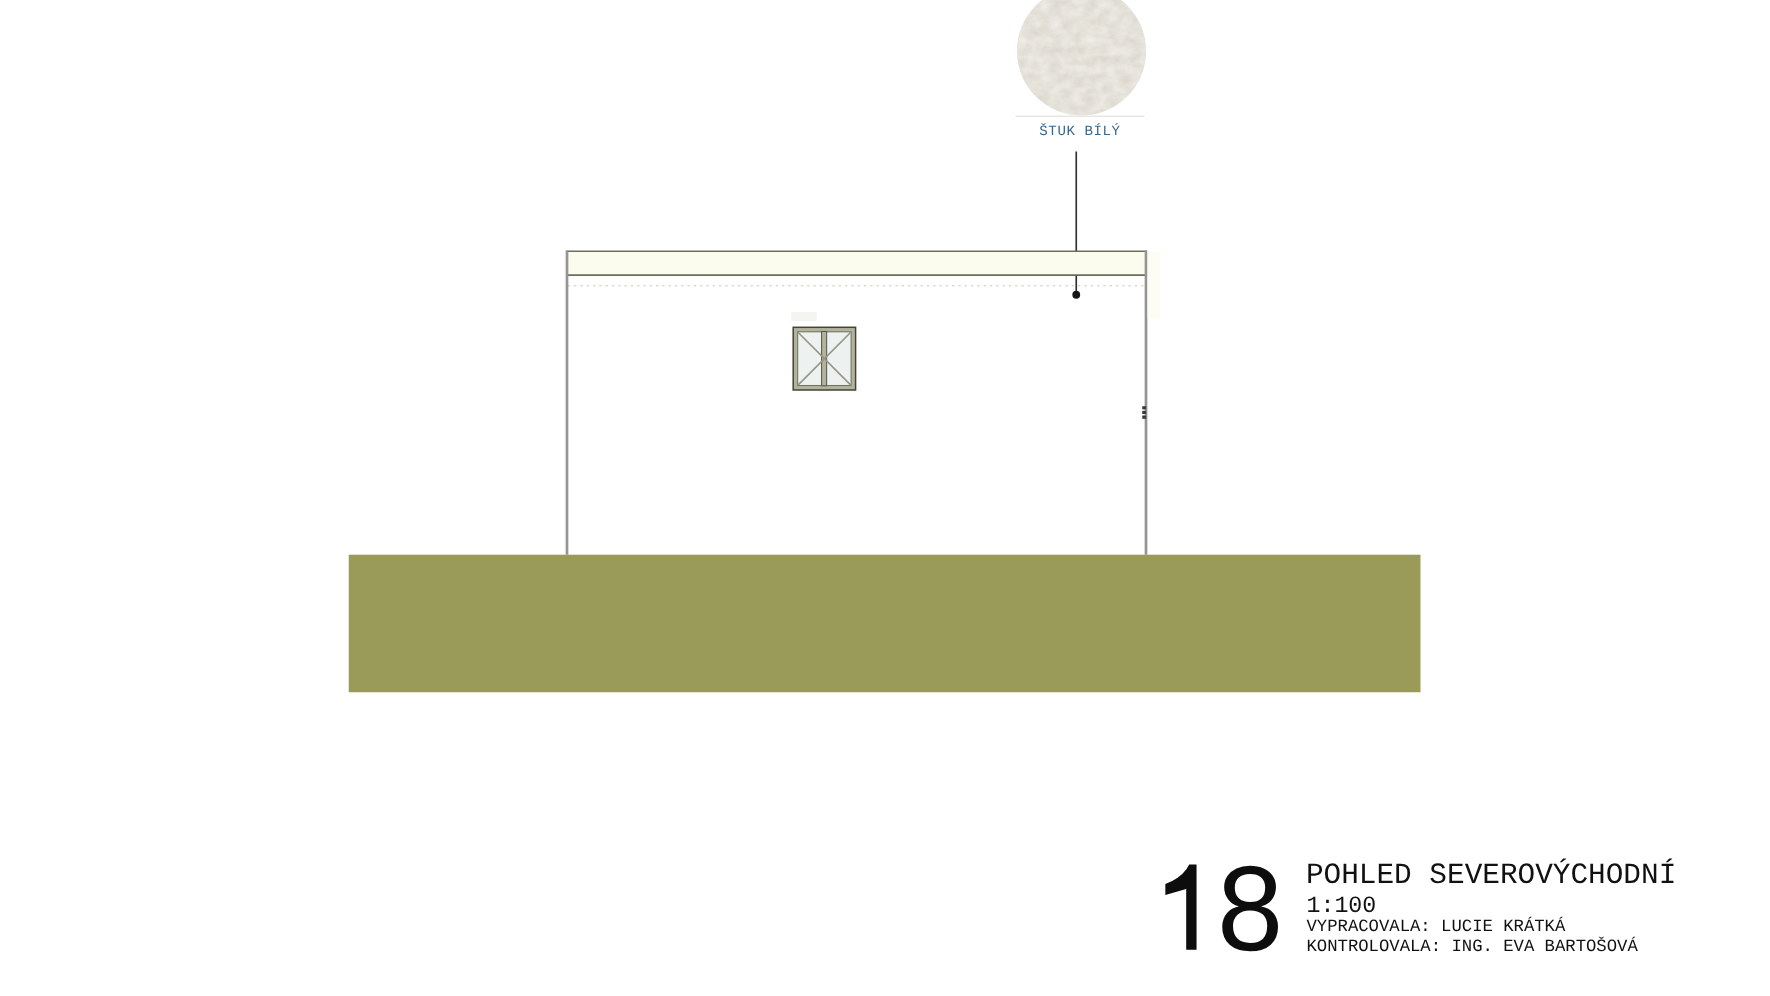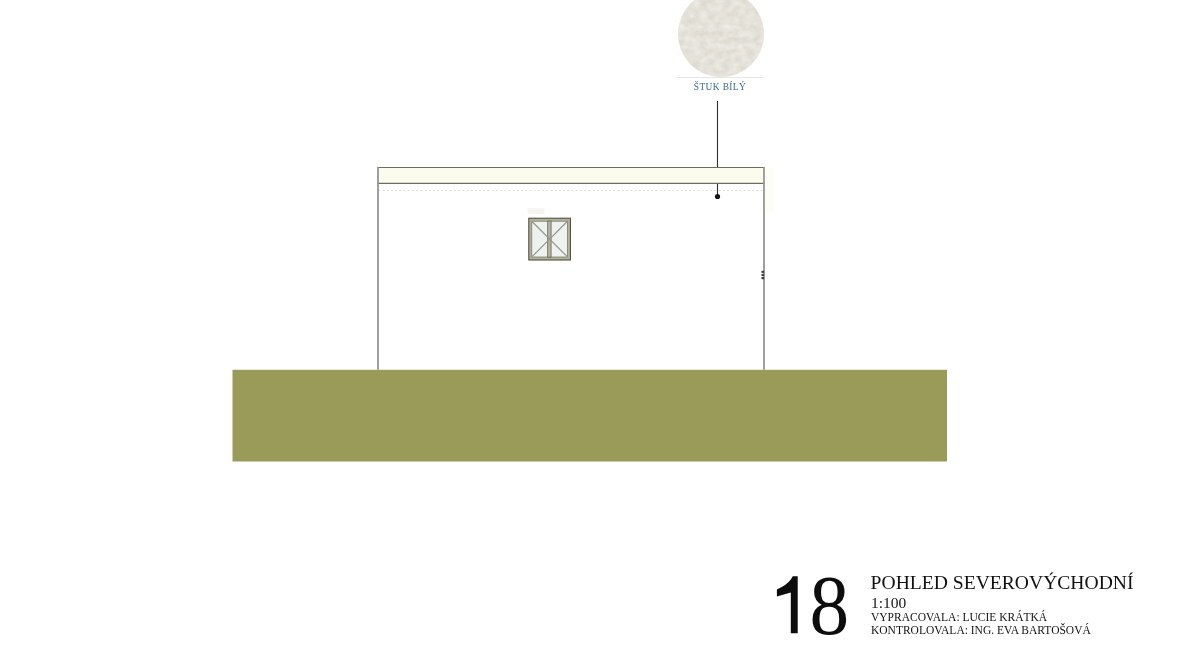--- a/index.html
+++ b/index.html
@@ -1,17 +1,17 @@
 <!DOCTYPE html>
 <html><head>
 <meta charset="utf-8">
 <style>
   html,body{margin:0;padding:0;background:#ffffff;}
   #page{position:relative;width:1180px;height:664px;overflow:hidden;background:#ffffff;
-        font-family:Liberation Serif, serif;}
+        font-family:Liberation Mono, monospace;}
   svg{position:absolute;left:0;top:0;}
 </style>
 </head>
 <body>
 <div id="page">
 <svg width="1180" height="664" viewBox="0 0 1180 664">
   <defs>
     <filter id="stucco" x="-20%" y="-20%" width="140%" height="140%">
       <feTurbulence type="fractalNoise" baseFrequency="0.13 0.16" numOctaves="4" seed="8"></feTurbulence>
       <feColorMatrix type="matrix" values="0 0 0 0 0.96, 0 0 0 0 0.945, 0 0 0 0 0.905, 0 0 0 0.75 0"></feColorMatrix>

